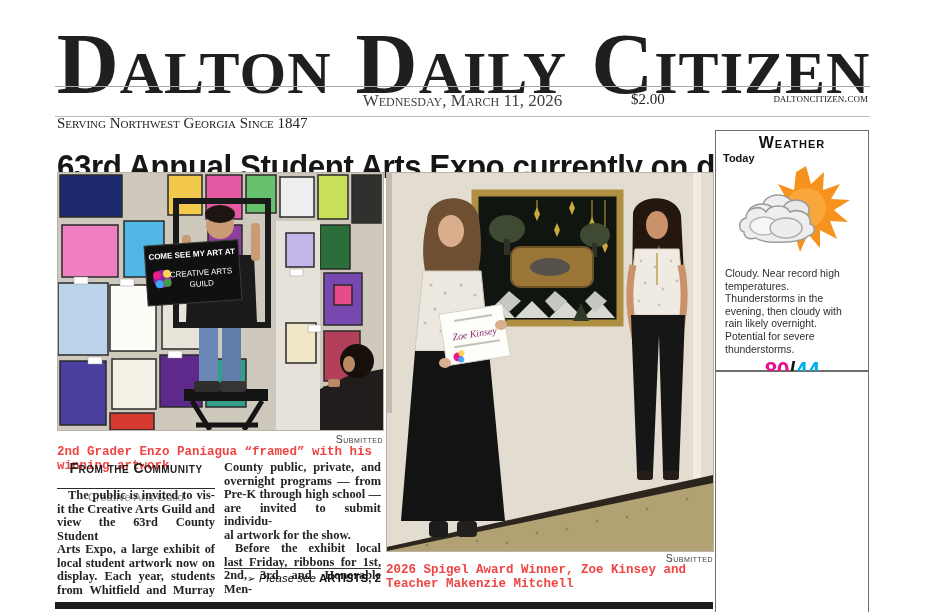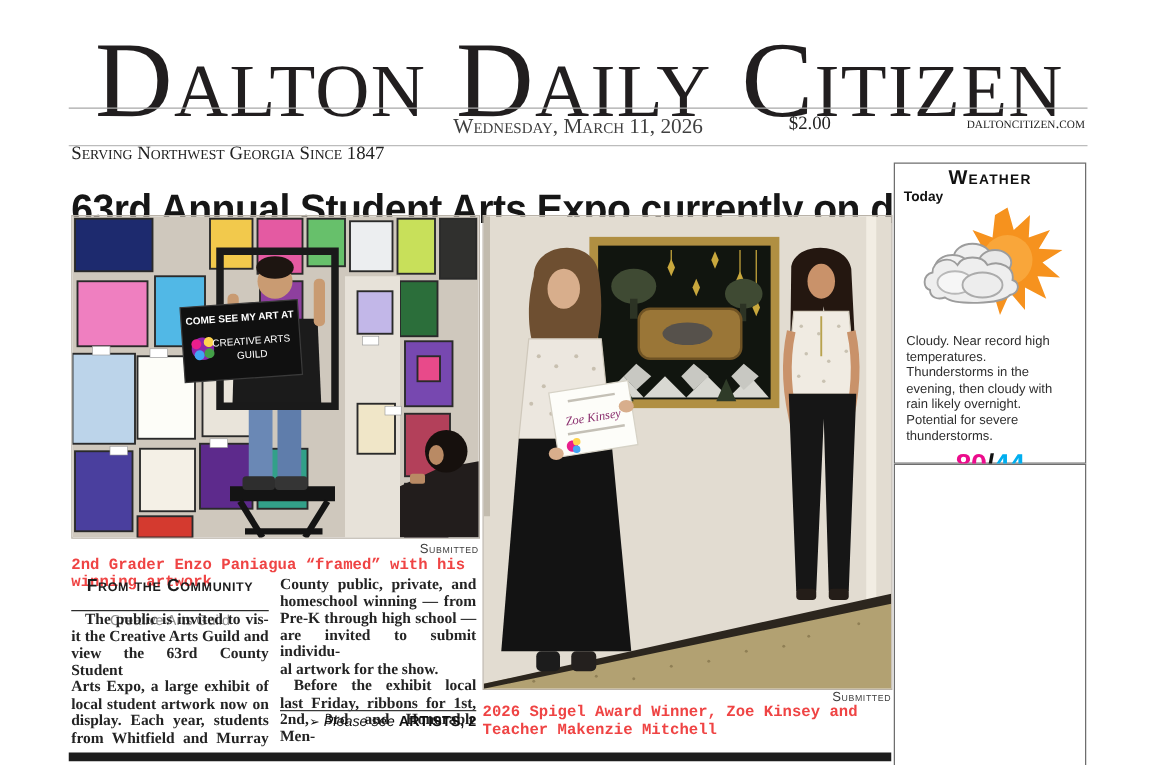--- a/index.html
+++ b/index.html
@@ -2,21 +2,21 @@
 <html><head>
 <meta charset="utf-8">
 <style>
   html,body{margin:0;padding:0;background:#ffffff;}
   .page{position:relative;width:927px;height:612px;background:#ffffff;overflow:hidden;
         font-family:"Liberation Serif",serif;color:#1a1a1a;}
 
   
   .mast{position:absolute;left:0;right:0;top:4px;text-align:center;color:#211e1f;}
   .mast-word{display:inline-block;font-size:60px;line-height:78px;text-transform:uppercase;
-             letter-spacing:1px;margin:0 12px;font-weight:400;}
+             letter-spacing:1px;margin:0 12px;font-weight:700;}
   .mast-word::first-letter{font-size:86px;}
 
   
   .infobar{position:absolute;left:55px;width:815px;top:86px;height:29px;
            border-top:1px solid #a8a8a8;border-bottom:1px solid #bcbcbc;}
   .infobar .cell{position:absolute;top:4px;font-variant:small-caps;white-space:nowrap;}
   .tagline{left:2px;font-size:15px;color:#222;margin-top:24px;}
   .pubdate{left:50%;transform:translateX(-50%);font-size:17px;}
   .price{left:576px;font-size:15px;font-variant:normal;color:#222;}
   .website{right:2px;font-size:12.5px;top:7px;color:#222;}
@@ -303,21 +303,21 @@
     <div class="bl ind">The public is invited to vis-</div>
     <div class="bl">it the Creative Arts Guild and</div>
     <div class="bl">view the 63rd County Student</div>
     <div class="bl">Arts Expo, a large exhibit of</div>
     <div class="bl">local student artwork now on</div>
     <div class="bl">display. Each year, students</div>
     <div class="bl">from Whitfield and Murray</div>
   </div>
   <div class="col col2">
     <div class="bl">County public, private, and</div>
-    <div class="bl">homeschool winning — from</div>
+    <div class="bl">overnight programs — from</div>
     <div class="bl">Pre-K through high school —</div>
     <div class="bl">are invited to submit individu-</div>
     <div class="bl end">al artwork for the show.</div>
     <div class="bl ind">Before the exhibit local</div>
     <div class="bl">last Friday, ribbons for 1st,</div>
     <div class="bl">2nd, 3rd and Honorable Men-</div>
   </div>
 
   <div class="jump">
     <span class="arrow">➢</span>

